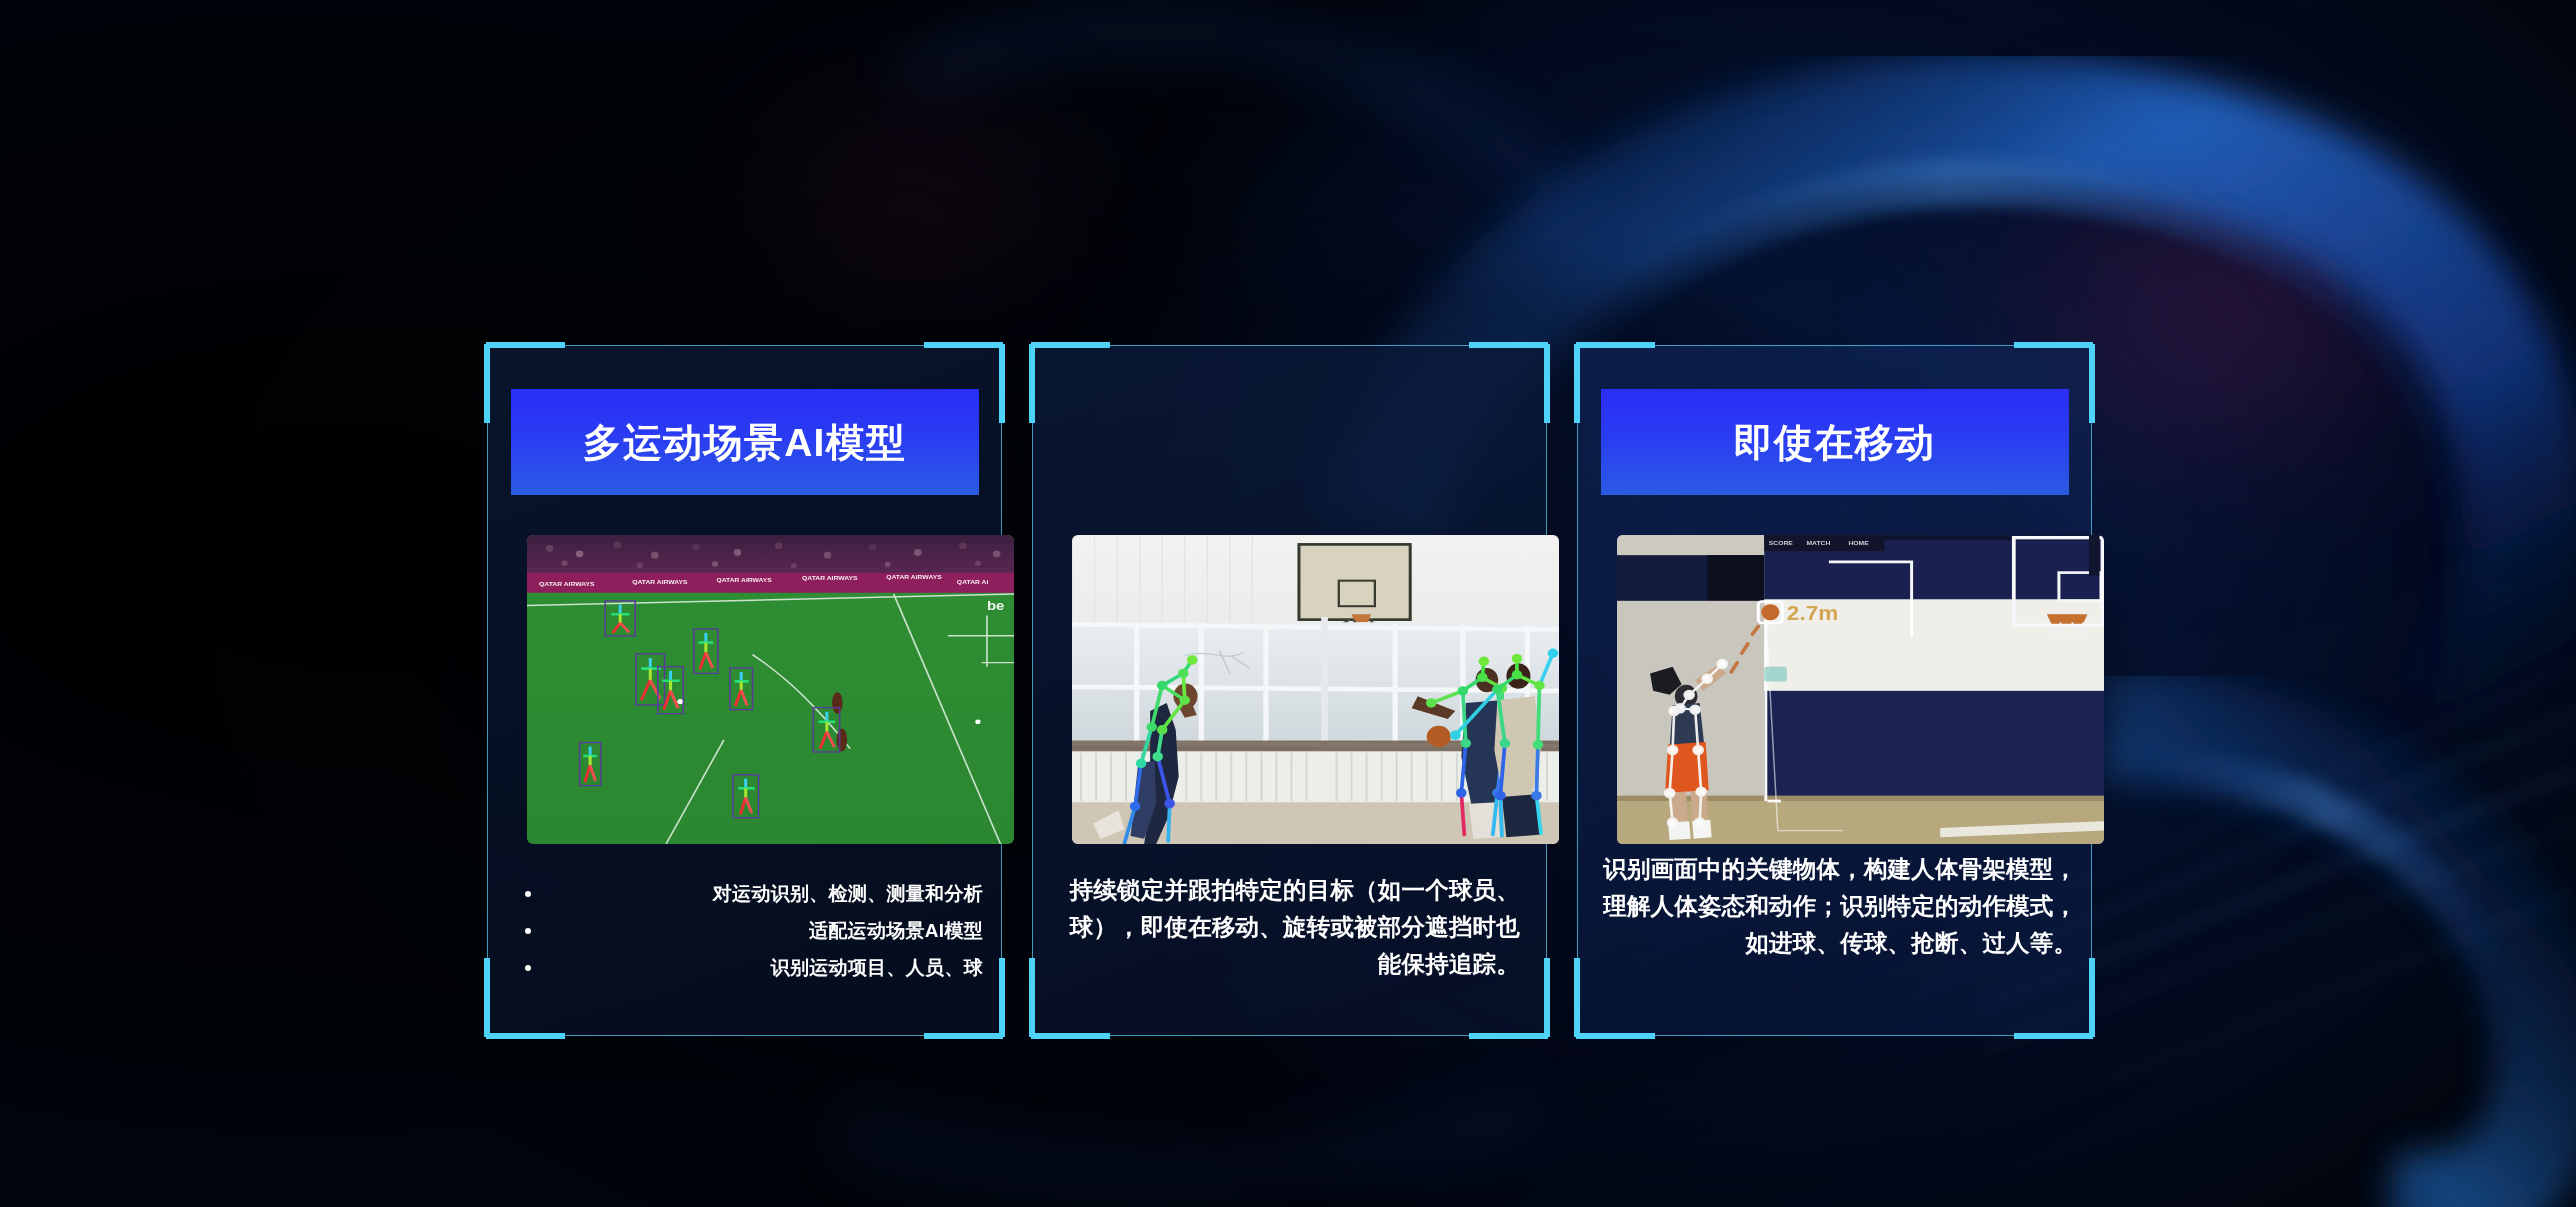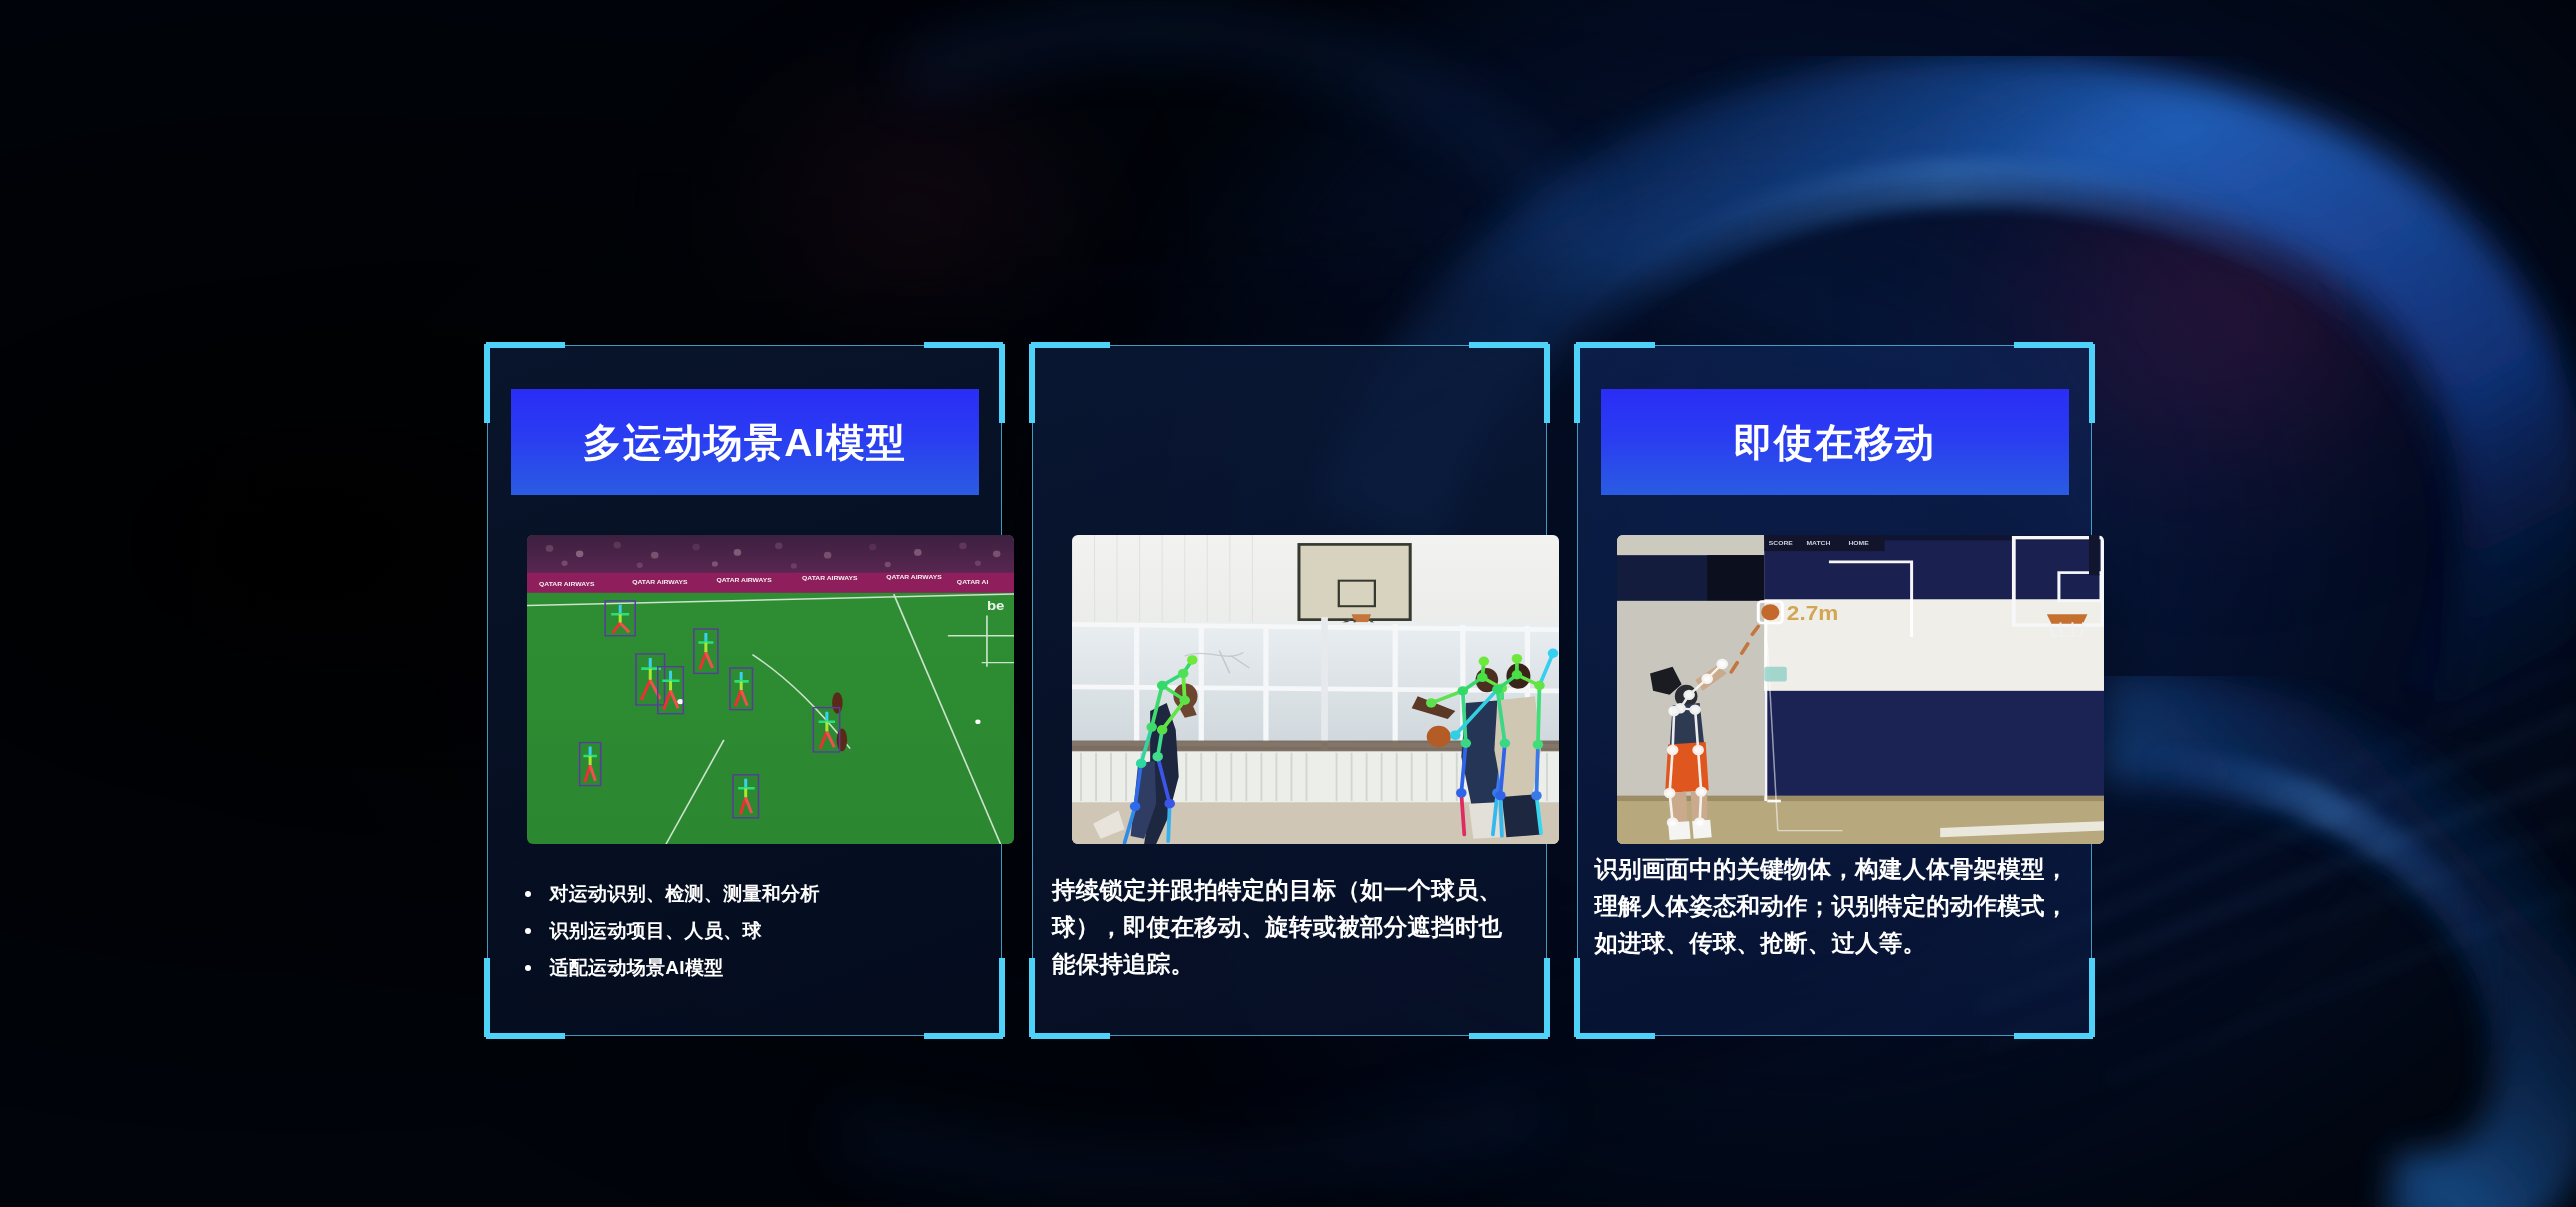--- a/index.html
+++ b/index.html
@@ -14,21 +14,21 @@
   #bg{ position:absolute; inset:0; overflow:hidden; background:#01040a; }
   #bg .layer{ position:absolute; border-radius:50%; filter:blur(60px); }
 
   .vign{ position:absolute; inset:0;
     background:
       radial-gradient(ellipse 55% 70% at 12% 45%, rgba(0,0,0,.92) 0%, rgba(0,0,0,0) 70%),
       radial-gradient(ellipse 60% 80% at 50% 50%, rgba(1,5,12,.55) 0%, rgba(0,0,0,0) 75%);
   }
 
   
-  .cards{ position:absolute; left:487px; top:345px; width:1607px; height:691px; display:flex; gap:30px; }
+  .cards{ position:absolute; left:487px; top:345px; width:1607px; height:691px; display:flex; gap:30px;text-align:right; }
   .card{ position:relative; width:515px; height:691px; }
 
   .card-bg{
     position:absolute; inset:0;
     background:linear-gradient(160deg, rgba(10,24,50,.88) 0%, rgba(8,20,44,.80) 45%, rgba(6,16,38,.70) 100%);
   }
   .card.c2 .card-bg{ background:linear-gradient(160deg, rgba(11,27,60,.80) 0%, rgba(10,24,54,.72) 50%, rgba(9,21,48,.62) 100%); }
   .card.c3 .card-bg{ background:linear-gradient(160deg, rgba(16,40,95,.62) 0%, rgba(14,35,84,.55) 50%, rgba(12,30,74,.45) 100%); }
 
   
@@ -301,22 +301,22 @@
              <path d="M291,391 L299,414" stroke="#f05050" stroke-width="4"></path>
             </g>
         </g>
         <text x="612" y="112" fill="#ffffff" font-family="Liberation Sans, sans-serif" font-size="20" font-weight="bold" opacity=".9">be</text>
       </svg>
     </div>
 
     <div class="body">
       <ul class="bullets">
         <li>对运动识别、检测、测量和分析</li>
+        <li>适配运动场景AI模型</li>
         <li>识别运动项目、人员、球</li>
-        <li>适配运动场景AI模型</li>
       </ul>
     </div>
   </section>
 
   <section class="card c2">
     <div class="card-bg"></div>
     <div class="frame-line"></div>
     <span class="br h tl-h"></span>
     <span class="br v tl-v"></span>
     <span class="br h tr-h"></span>

